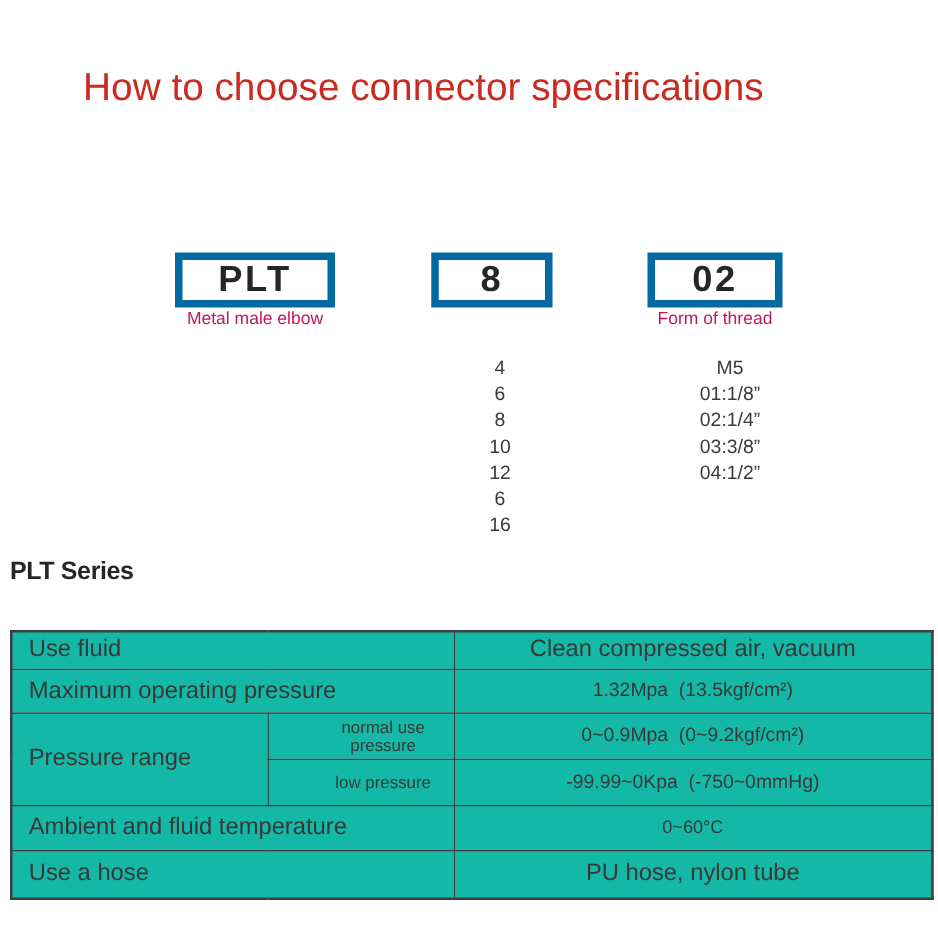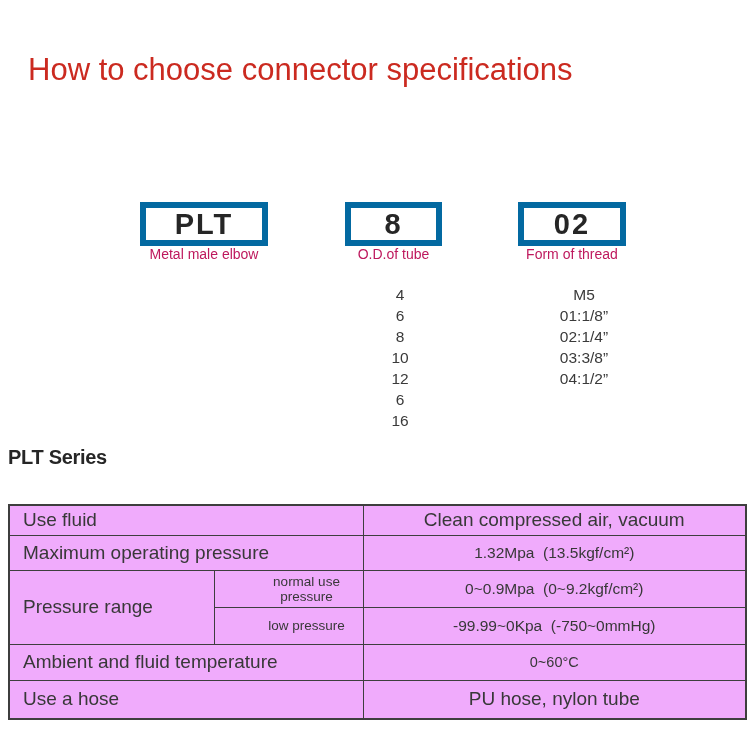--- a/index.html
+++ b/index.html
@@ -9,21 +9,21 @@
     --ink:#383838;
   }
   *{margin:0;padding:0;box-sizing:border-box;}
   html,body{width:750px;height:750px;background:#ffffff;overflow:hidden;}
   body{font-family:"Liberation Sans",sans-serif;color:var(--ink);position:relative;}
 
   .page{position:absolute;inset:0;}
 
   .main-title{
     position:absolute;top:52px;left:0;width:611px;
-    text-align:left;font-size:31px;font-weight:500;
+    text-align:right;font-size:31px;font-weight:500;
     color:var(--accent);letter-spacing:0px;padding-left:28px;
   }
   .sub-title{
     position:absolute;top:101px;left:0;width:750px;
     text-align:center;font-size:24px;color:#141414;
   }
 
   
   .segment{position:absolute;top:202px;text-align:center;}
   .seg-0{left:124px;width:160px;}
@@ -53,21 +53,21 @@
     font-size:20px;font-weight:bold;color:#262626;letter-spacing:-0.3px;
   }
 
   table.spec{
     position:absolute;left:8px;top:504px;width:737px;
     border-collapse:collapse;table-layout:fixed;
     border:2px solid var(--border);
   }
   table.spec td{
     border:1px solid var(--border);
-    vertical-align:middle;background:#f0abfc;
+    vertical-align:middle;background:#14b8a6;
     color:var(--ink);
   }
   td.c-label{font-size:19px;padding-left:13px;text-align:left;}
   td.c-sub{font-size:13.5px;text-align:center;color:#3c3c3c;padding-left:36px;}
   td.c-val{font-size:19px;text-align:center;}
   td.c-val-sm{font-size:15.5px;text-align:center;}
   td.c-val-xs{font-size:14.5px;text-align:center;}
   td.beige{background:var(--beige);}
   tr.r1{height:30px;} tr.r2{height:35px;} tr.r3{height:37px;}
   tr.r4{height:37px;} tr.r5{height:36px;} tr.r6{height:39px;}
@@ -78,21 +78,20 @@
 <div class="page">
 
   <div class="main-title">How to choose connector specifications</div>
 
   <div class="segment seg-0">
     <div class="code-box">PLT</div>
     <div class="code-label">Metal male elbow</div>
   </div>
   <div class="segment seg-1">
     <div class="code-box">8</div>
-    <div class="code-label">O.D.of tube</div>
   </div>
   <div class="segment seg-2">
     <div class="code-box">02</div>
     <div class="code-label">Form of thread</div>
   </div>
 
   <div class="option-list tube-list">
     <div>4</div>
     <div>6</div>
     <div>8</div>

